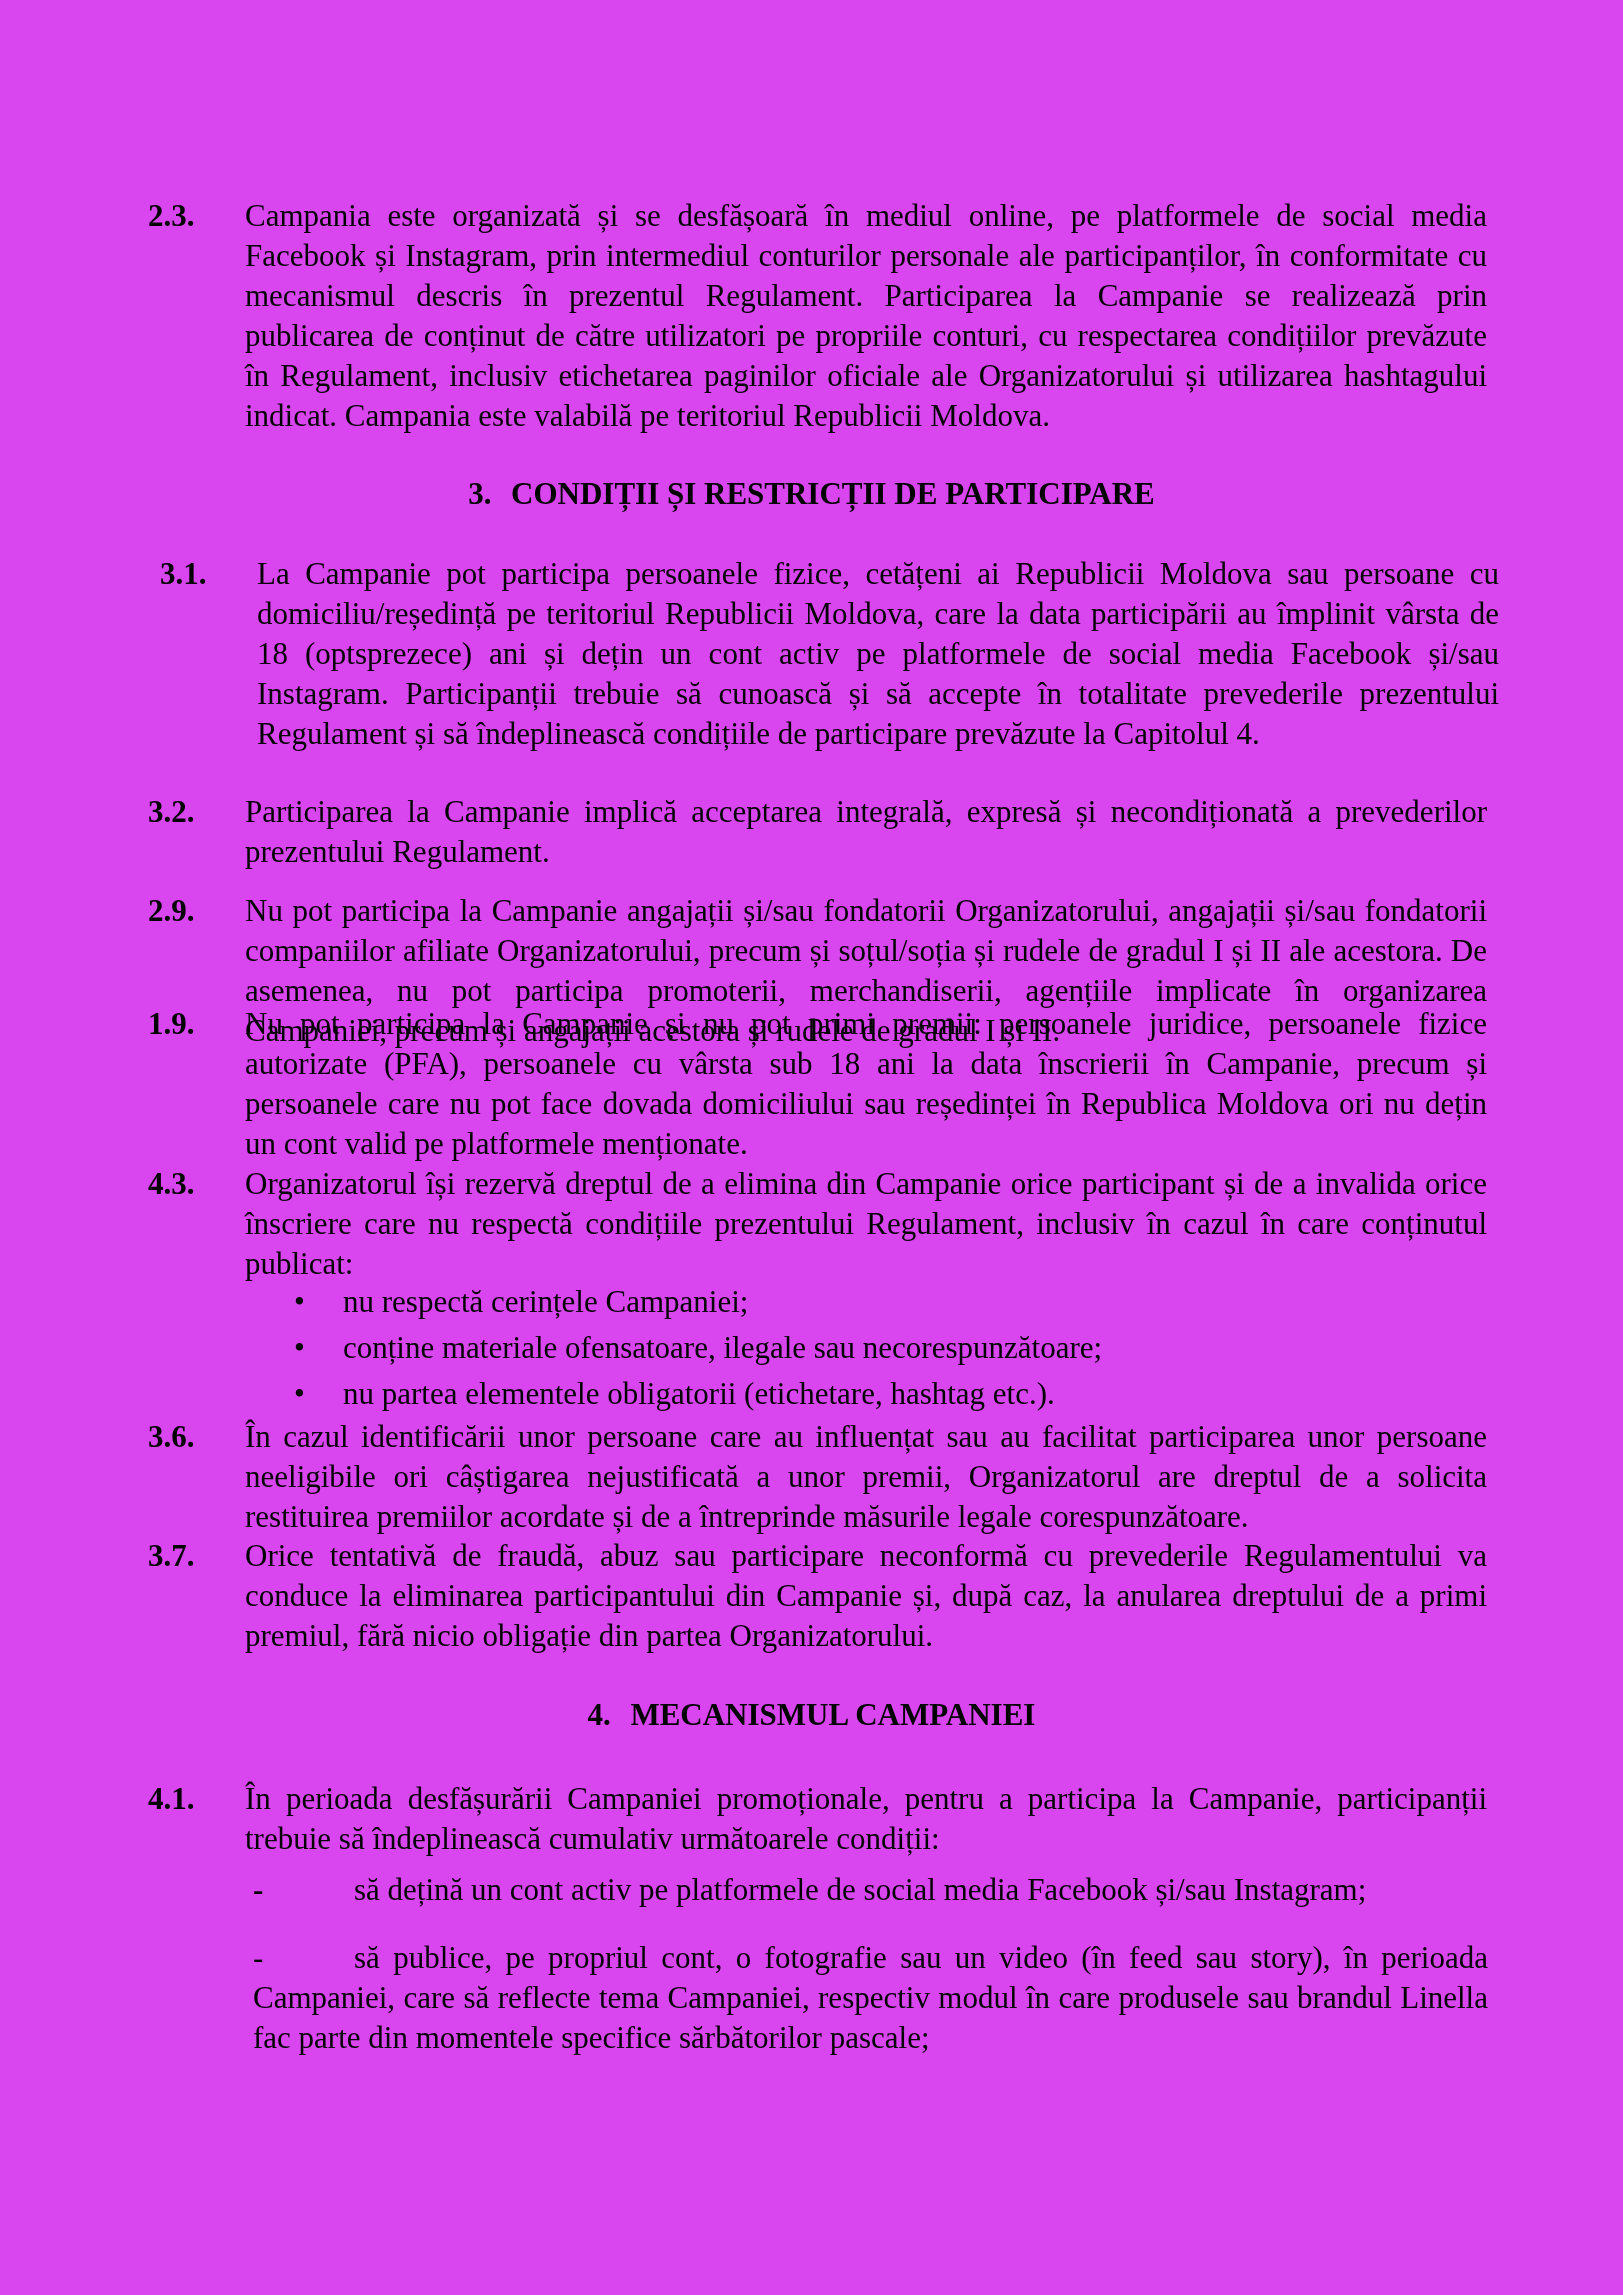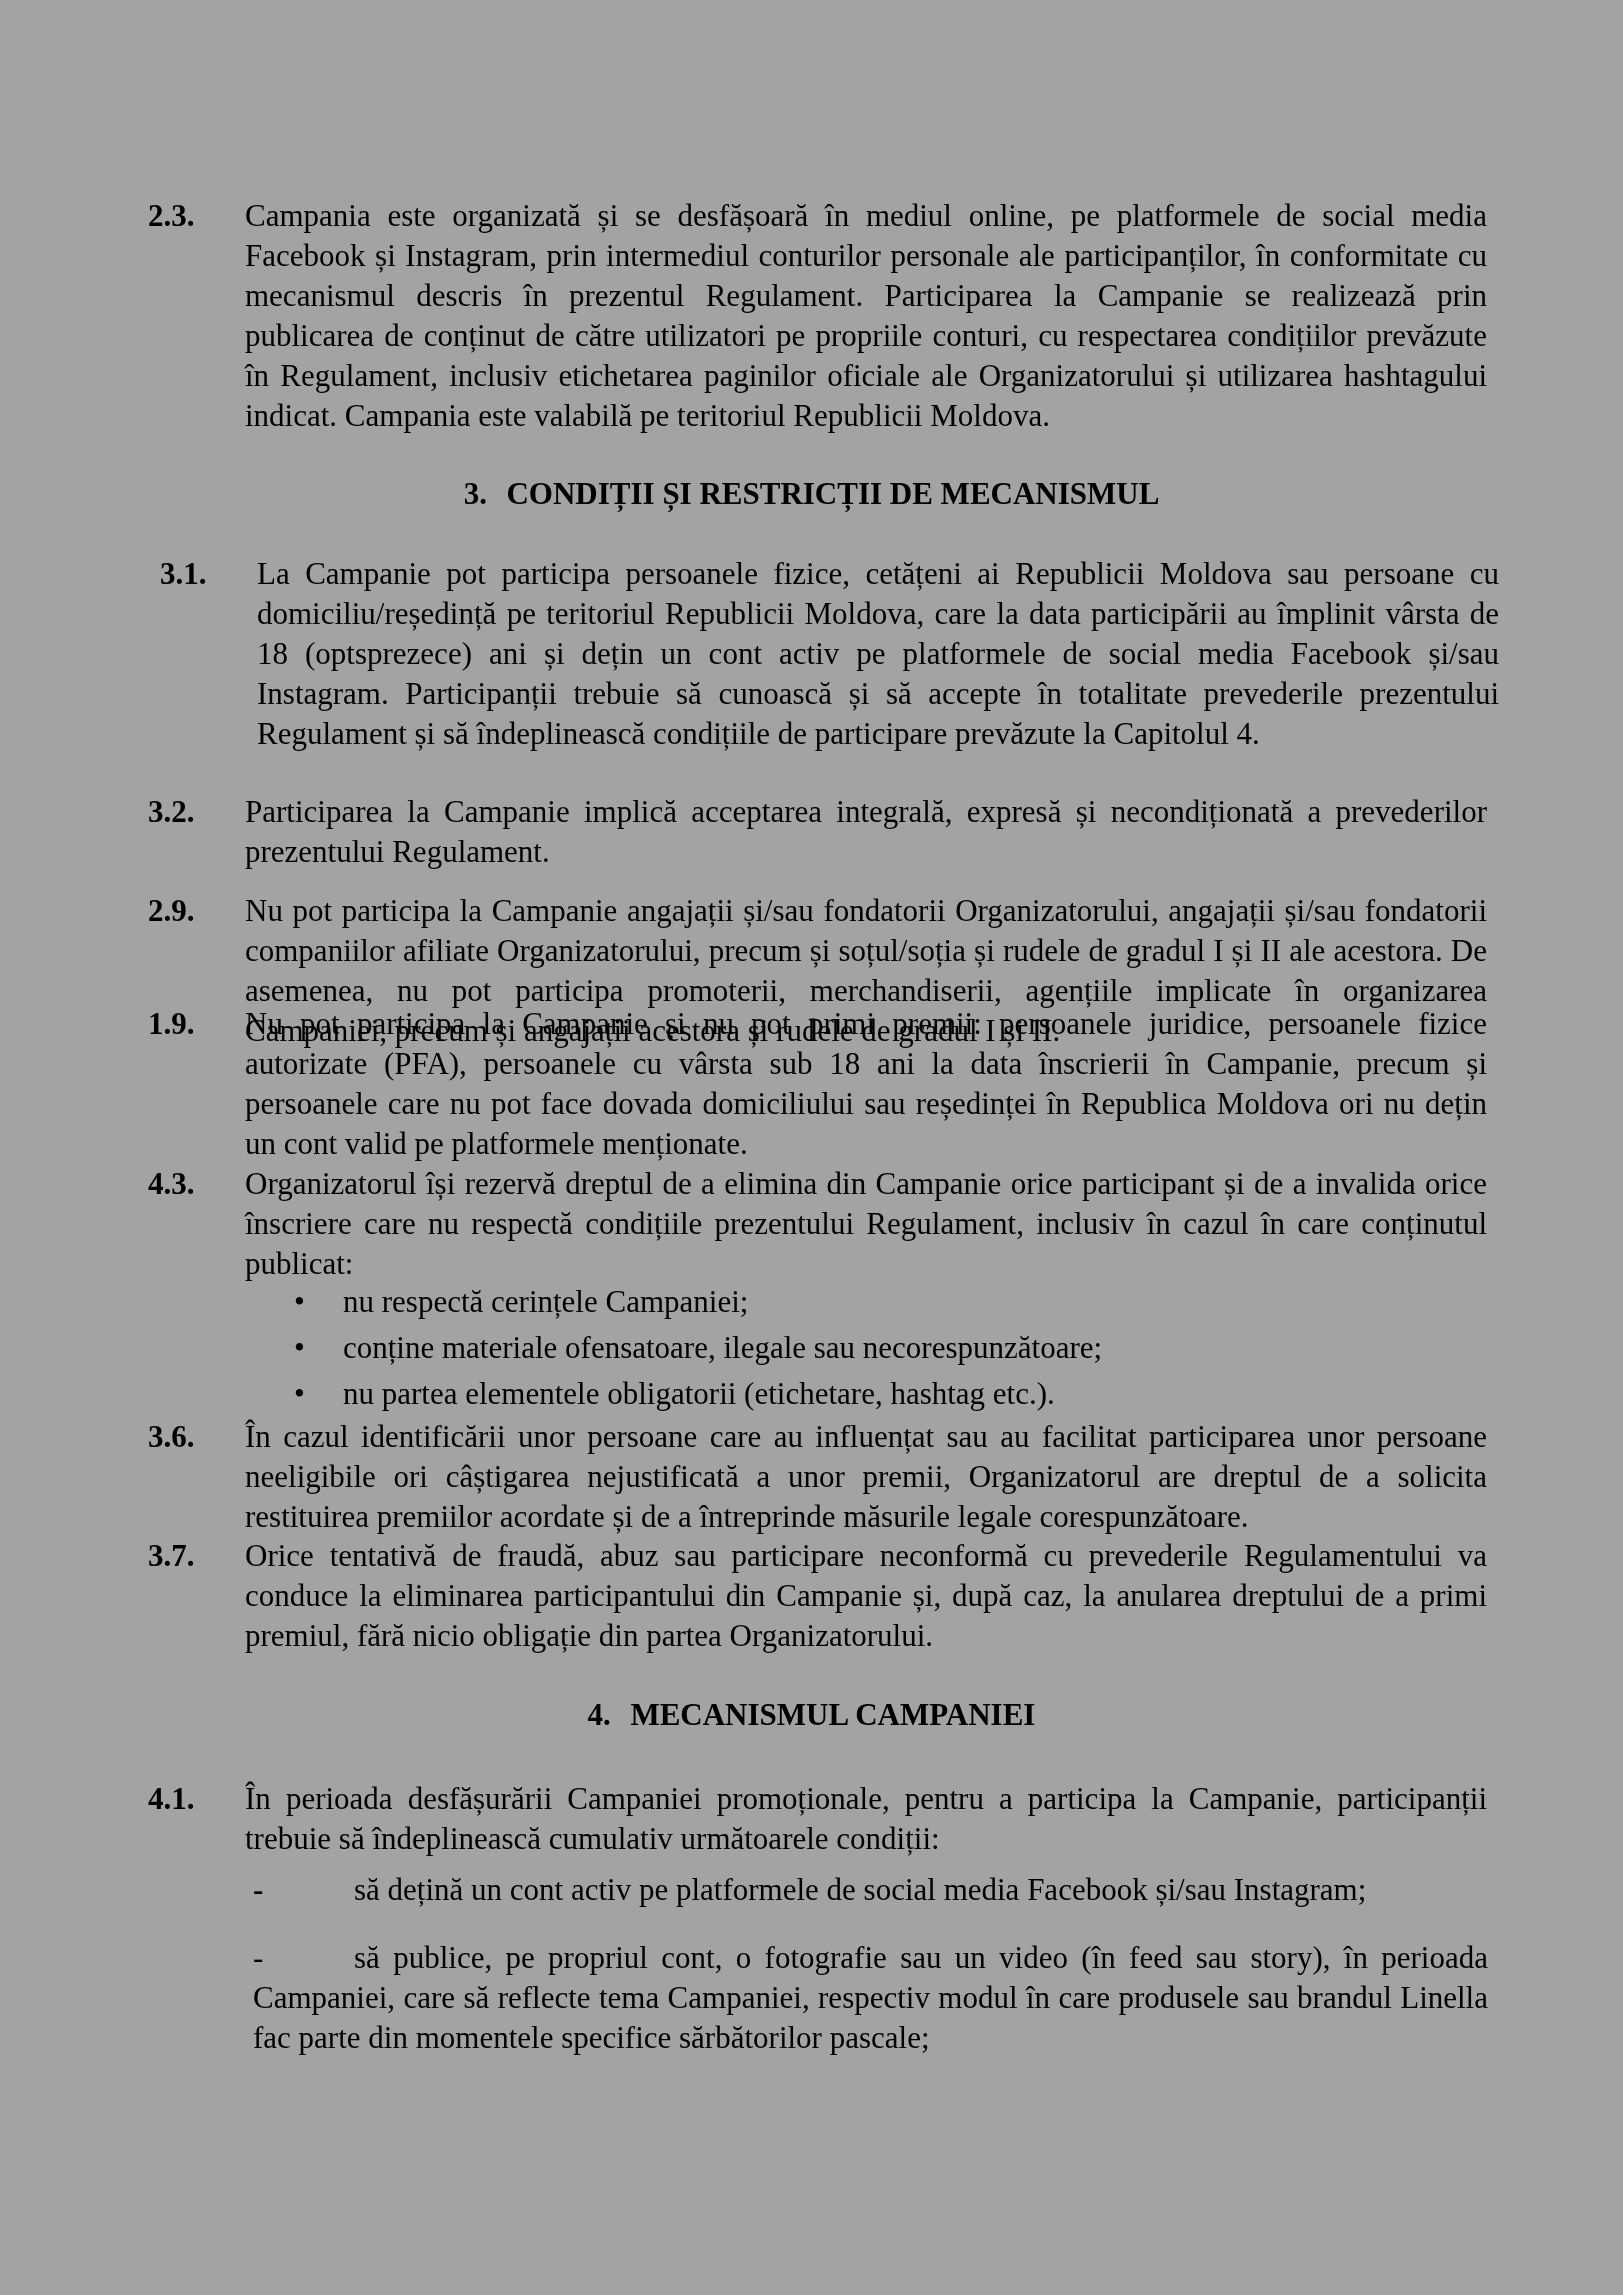--- a/index.html
+++ b/index.html
@@ -13,21 +13,21 @@
     position: relative;
     overflow: hidden;
     font-family: "Liberation Serif", "DejaVu Serif", serif;
     color: #000000;
   }
   .page {
     position: absolute;
     left: 0; top: 0;
     width: 1623px;
     height: 2295px;
-    background: #a3a3a3;
+    background: #d946ef;
   }
   .clause {
     position: absolute;
     left: 148px;
     width: 1339px;
     font-size: 31px;
     line-height: 40px;
   }
   .clause .num {
     position: absolute;
@@ -89,21 +89,21 @@
 <body>
 
 <div class="page">
 
   <div class="clause" style="top:196px;">
     <span class="num">2.3.</span>
     <div class="body">Campania este organizată și se desfășoară în mediul online, pe platformele de social media Facebook și Instagram, prin intermediul conturilor personale ale participanților, în conformitate cu mecanismul descris în prezentul Regulament. Participarea la Campanie se realizează prin publicarea de conținut de către utilizatori pe propriile conturi, cu respectarea condițiilor prevăzute în Regulament, inclusiv etichetarea paginilor oficiale ale Organizatorului și utilizarea hashtagului indicat. Campania este valabilă pe teritoriul Republicii Moldova.</div>
   </div>
 
   <div class="heading" style="top:474px;">
-    <span class="hnum">3.</span><span>CONDIȚII ȘI RESTRICȚII DE MECANISMUL</span>
+    <span class="hnum">3.</span><span>CONDIȚII ȘI RESTRICȚII DE PARTICIPARE</span>
   </div>
 
   <div class="clause" style="top:554px;margin-left:12px;">
     <span class="num">3.1.</span>
     <div class="body">La Campanie pot participa persoanele fizice, cetățeni ai Republicii Moldova sau persoane cu domiciliu/reședință pe teritoriul Republicii Moldova, care la data participării au împlinit vârsta de 18 (optsprezece) ani și dețin un cont activ pe platformele de social media Facebook și/sau Instagram. Participanții trebuie să cunoască și să accepte în totalitate prevederile prezentului Regulament și să îndeplinească condițiile de participare prevăzute la Capitolul 4.</div>
   </div>
 
   <div class="clause" style="top:792px;">
     <span class="num">3.2.</span>
     <div class="body">Participarea la Campanie implică acceptarea integrală, expresă și necondiționată a prevederilor prezentului Regulament.</div>

